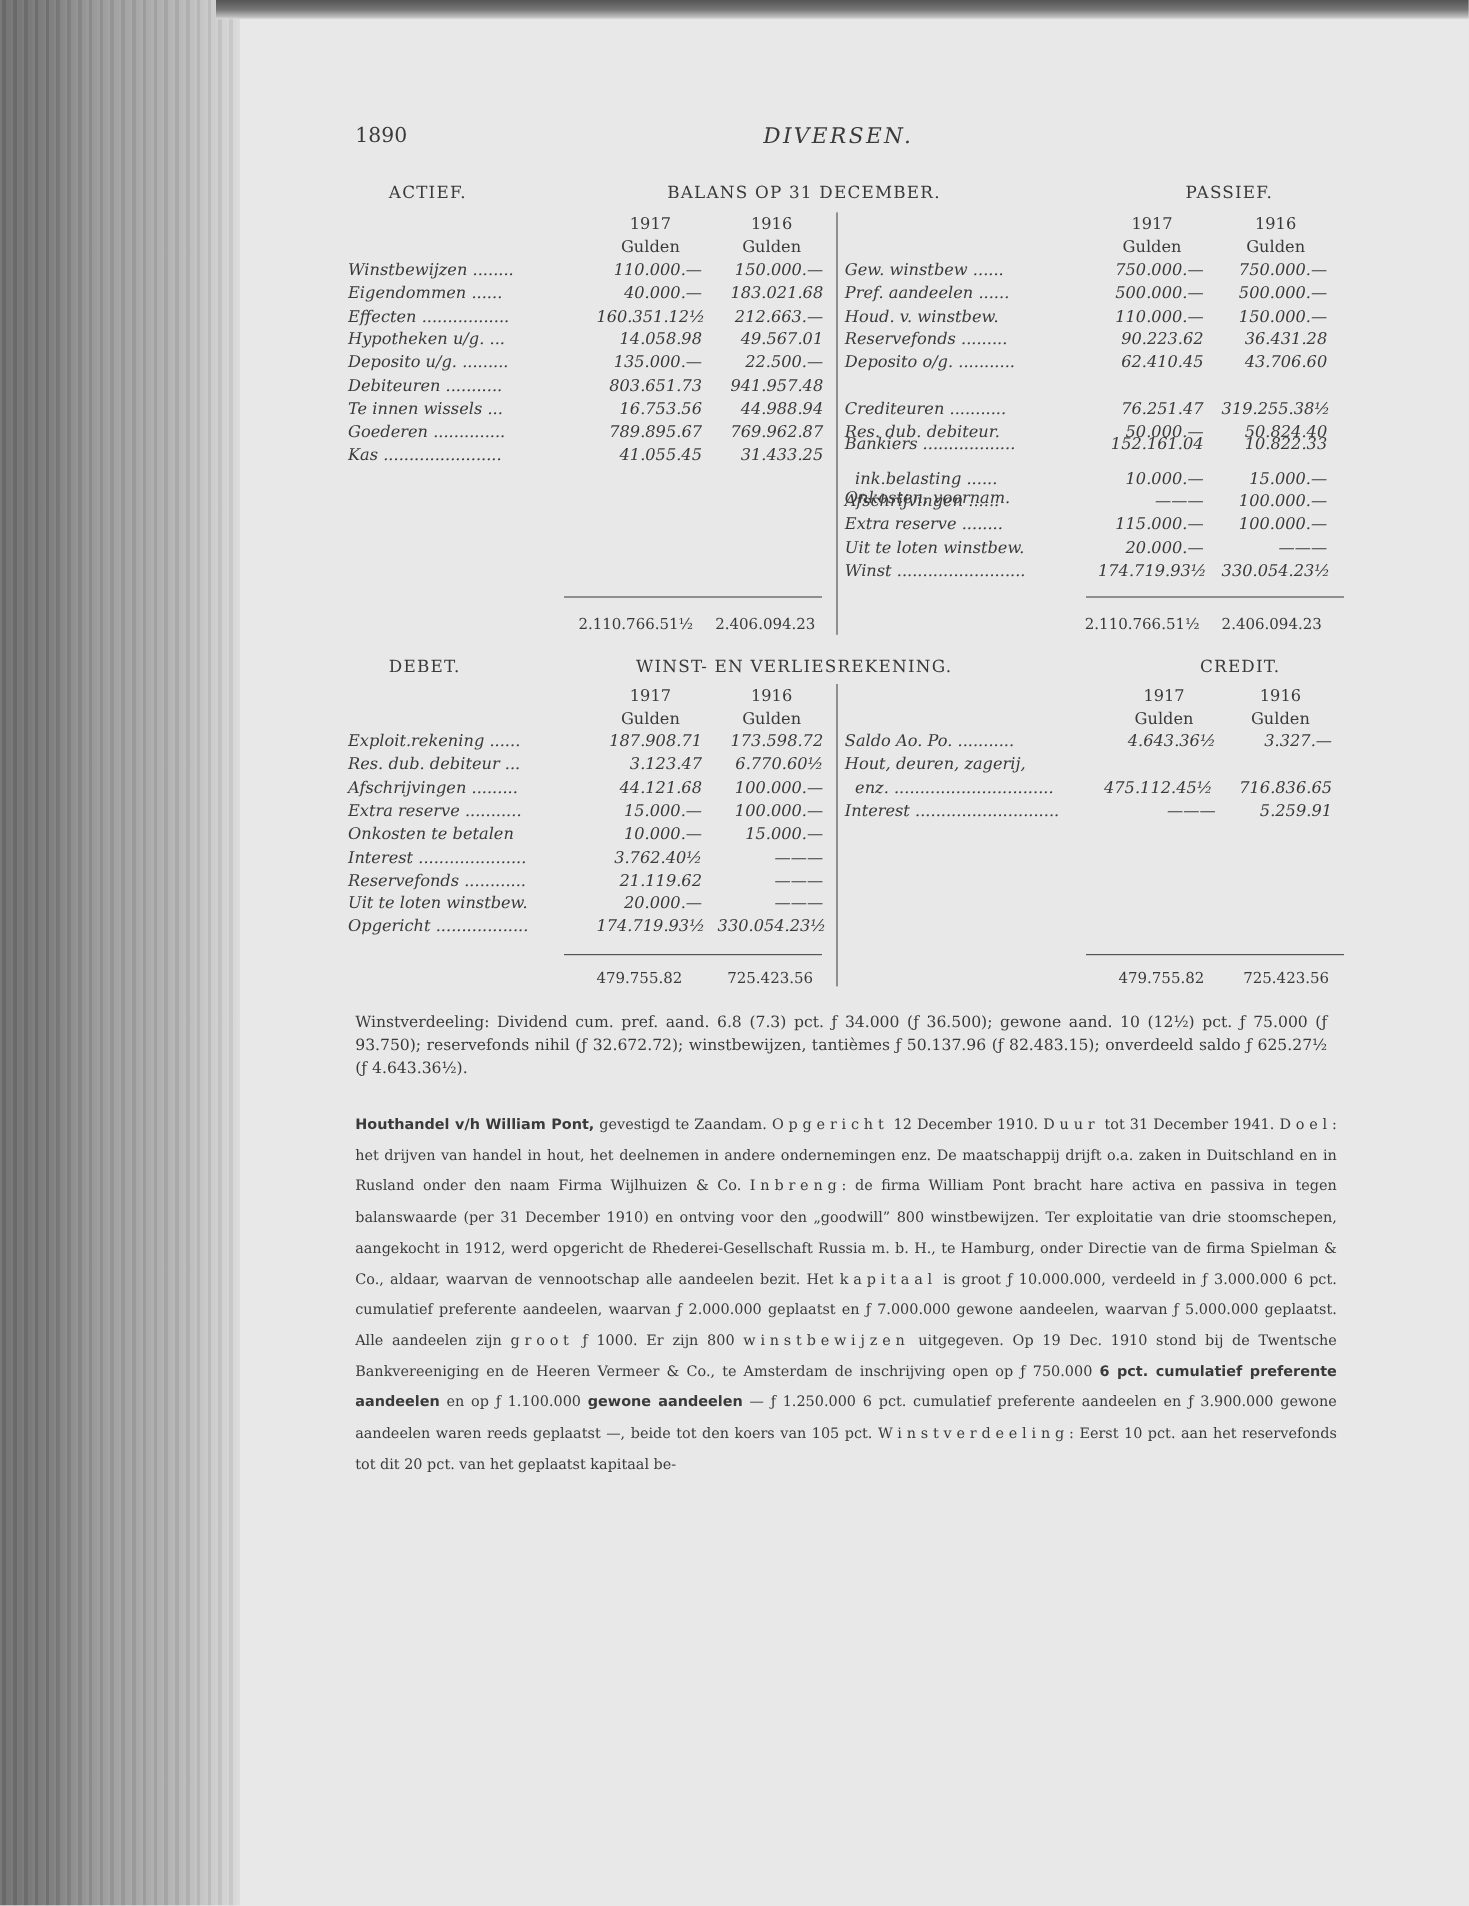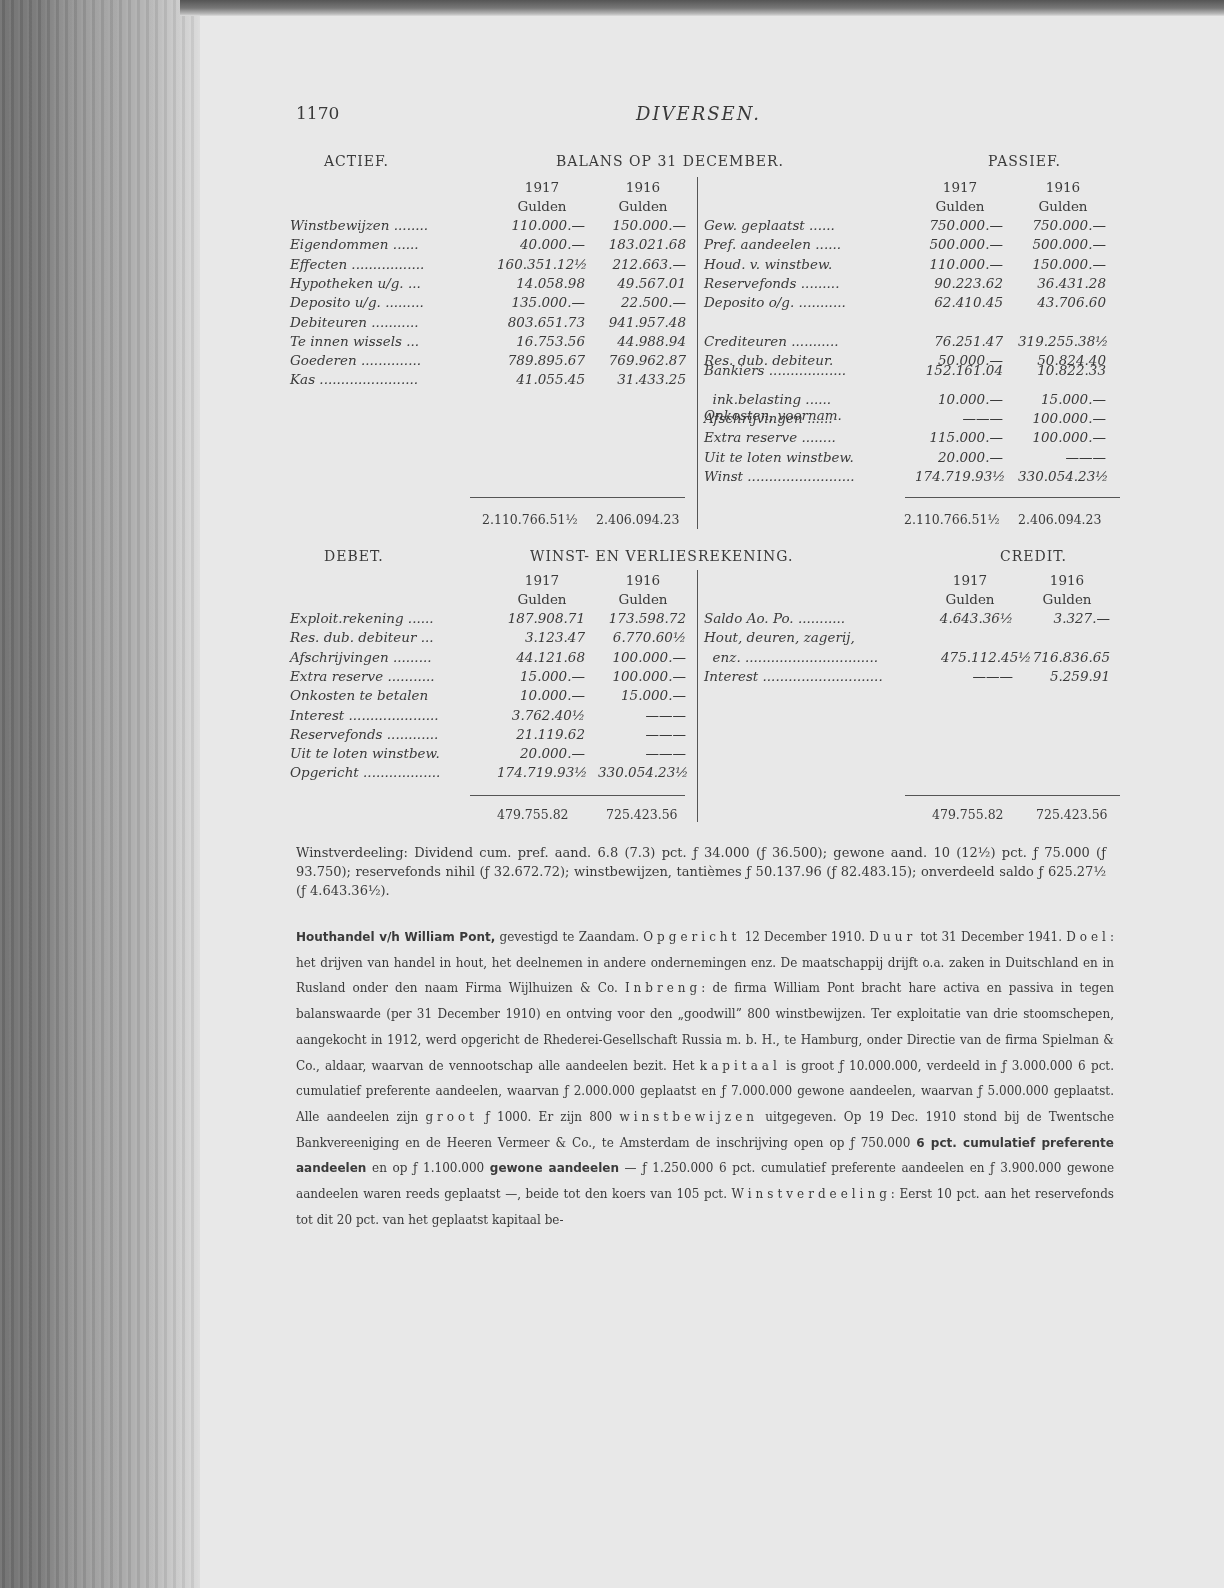--- a/index.html
+++ b/index.html
@@ -41,21 +41,21 @@
   .bold-sans { font-family:"DejaVu Sans", sans-serif; font-weight:bold; }
   .sp { letter-spacing:4px; }
 </style>
 </head>
 <body>
 
 <div class="binding"></div>
 <div class="topband"></div>
 <div class="page"></div>
 
-<div class="abs pageno">1170</div>
+<div class="abs pageno">1890</div>
 <div class="abs runhead">DIVERSEN.</div>
 
 <div class="abs sec-h" style="left:324px;top:153px;">ACTIEF.</div>
 <div class="abs sec-h" style="left:556px;top:153px;">BALANS OP 31 DECEMBER.</div>
 <div class="abs sec-h" style="left:988px;top:153px;">PASSIEF.</div>
 
 <div id="balans-table" class="tbl">
     <div class="abs" style="left:507px;top:178px;width:70px;text-align:center;">1917</div>
     <div class="abs" style="left:608px;top:178px;width:70px;text-align:center;">1916</div>
     <div class="abs" style="left:507px;top:197px;width:70px;text-align:center;">Gulden</div>
@@ -103,21 +103,21 @@
     <div class="row" style="left:290px;top:370.4px;width:400px;">
       <span class="lab" style="white-space: pre;">Kas .......................</span>
       <span class="v1" style="left:207px;width:88px;">41.055.45</span>
       <span class="v2" style="left:308px;width:88px;">31.433.25</span>
     </div>
     <div class="abs" style="left:925px;top:178px;width:70px;text-align:center;">1917</div>
     <div class="abs" style="left:1028px;top:178px;width:70px;text-align:center;">1916</div>
     <div class="abs" style="left:925px;top:197px;width:70px;text-align:center;">Gulden</div>
     <div class="abs" style="left:1028px;top:197px;width:70px;text-align:center;">Gulden</div>
     <div class="row" style="left:704px;top:216px;width:420px;">
-      <span class="lab" style="white-space: pre;">Gew. geplaatst ......</span>
+      <span class="lab" style="white-space: pre;">Gew. winstbew ......</span>
       <span class="v1" style="left:211px;width:88px;">750.000.—</span>
       <span class="v2" style="left:314px;width:88px;">750.000.—</span>
     </div>
     <div class="row" style="left:704px;top:235.3px;width:420px;">
       <span class="lab" style="white-space: pre;">Pref. aandeelen ......</span>
       <span class="v1" style="left:211px;width:88px;">500.000.—</span>
       <span class="v2" style="left:314px;width:88px;">500.000.—</span>
     </div>
     <div class="row" style="left:704px;top:254.6px;width:420px;">
       <span class="lab" style="white-space: pre;">Houd. v. winstbew.</span>
@@ -251,21 +251,21 @@
       <span class="v1" style="left:221px;width:88px;">4.643.36½</span>
       <span class="v2" style="left:318px;width:88px;">3.327.—</span>
     </div>
     <div class="row" style="left:704px;top:628.3px;width:420px;">
       <span class="lab" style="white-space: pre;">Hout, deuren, zagerij,</span>
       <span class="v1" style="left:221px;width:88px;"></span>
       <span class="v2" style="left:318px;width:88px;"></span>
     </div>
     <div class="row" style="left:704px;top:647.6px;width:420px;">
       <span class="lab" style="white-space: pre;">  enz. ...............................</span>
-      <span class="v1" style="left:237px;width:88px;">475.112.45½</span>
+      <span class="v1" style="left:216px;width:88px;">475.112.45½</span>
       <span class="v2" style="left:318px;width:88px;">716.836.65</span>
     </div>
     <div class="row" style="left:704px;top:666.9px;width:420px;">
       <span class="lab" style="white-space: pre;">Interest ............................</span>
       <span class="v1" style="left:221px;width:88px;">———</span>
       <span class="v2" style="left:318px;width:88px;">5.259.91</span>
     </div>
     <div class="hline" style="left:470px;top:795px;width:215px;"></div>
     <div class="hline" style="left:905px;top:795px;width:215px;"></div>
     <div class="abs" style="left:497px;top:805px;font-size:12.5px;">479.755.82</div>

